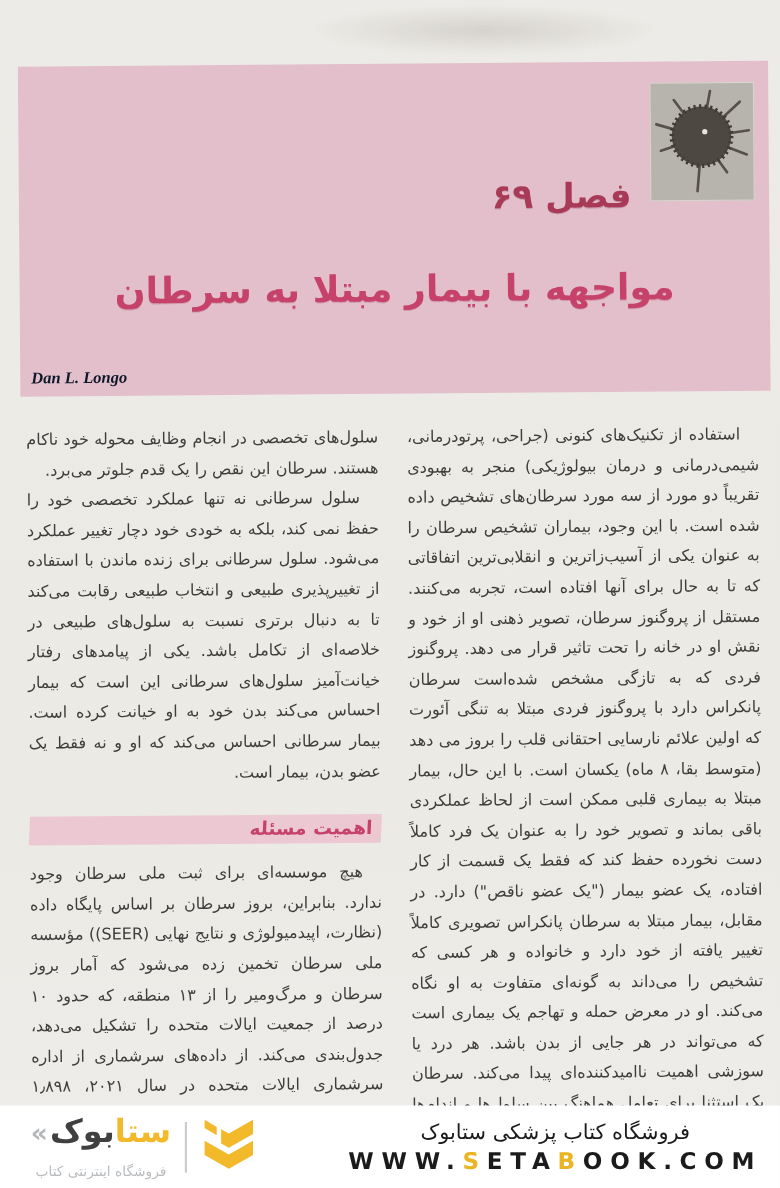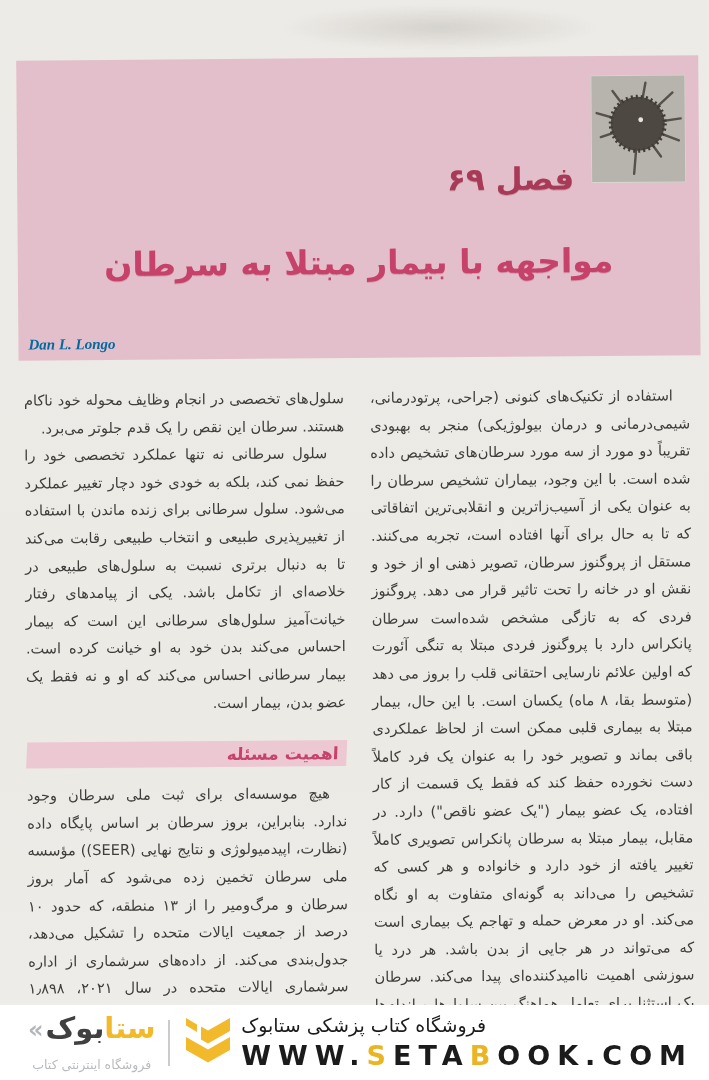--- a/index.html
+++ b/index.html
@@ -17,21 +17,21 @@
   
   .pink-header { position:absolute; left:20px; top:58px; width:682px; height:300px;
     background:#e2bfca; }
   .cell-img { position:absolute; top:19px; right:13px; width:95px; height:108px; display:block; }
   .chapter { position:absolute; top:60px; right:125px; font-size:31px; font-weight:bold;
     color:#a93a57; letter-spacing:1px; text-shadow:0 1px 0 rgba(120,30,60,.25);margin-top:44px; }
   .title { position:absolute; top:185px; left:0; width:100%; text-align:center;
     font-size:33px; font-weight:bold; color:#c6426b; letter-spacing:.5px;
     text-shadow:0 1px 0 rgba(140,30,70,.2); direction:rtl; }
   .author { position:absolute; bottom:7px; left:10px; font-family:"Liberation Serif", serif;
-    font-style:italic; font-weight:bold; font-size:15px; color:#0369a1; }
+    font-style:italic; font-weight:bold; font-size:15px; color:#0f172a; }
 
   
   .columns { position:absolute; top:384px; left:25px; width:666px; height:622px;
     display:flex; gap:26px; direction:rtl; }
   .col { width:320px; flex:0 0 320px; direction:rtl; text-align:justify;
     font-size:14.6px; line-height:27.6px; color:#3f3e3c; }
   .col p { text-align:justify; }
   .col p.indent { text-indent:17px; }
   .section-heading { margin-top:25px; margin-bottom:13px; height:26px; line-height:26px;
     background:#ecc8d3; color:#c6426b; font-weight:bold; font-size:17px;
@@ -42,23 +42,23 @@
     display:flex; align-items:center; justify-content:space-between; padding:0 16px 0 28px; }
   .logo { display:flex; align-items:center; direction:ltr; gap:12px; }
   .wordmark { text-align:center; }
   .brand-line { display:flex; direction:ltr; align-items:baseline; font-weight:bold; font-size:29px; line-height:30px; }
   .brand-line .guill { color:#b4b7ba; font-size:24px; margin-right:2px; }
   .brand-line .gray { color:#404040; }
   .brand-line .yellow { color:#f2ba2b;text-align:center; }
   .tagline { color:#b9bcbf; font-size:12.5px; margin-top:12px; direction:rtl; }
   .divider { width:2px; height:46px; background:#c9cbcd; }
   .chevron { width:52px; height:52px; display:block; }
-  .store-block { text-align:left; }
+  .store-block { text-align:center; }
   .store-name { font-size:19px; color:#1b1b1b; direction:rtl; font-weight:500; }
-  .website { font-size:27px; font-weight:bold; color:#1b1b1b; letter-spacing:7px; margin-top:4px;
+  .website { font-size:21px; font-weight:bold; color:#1b1b1b; letter-spacing:7px; margin-top:4px;
     font-family:"DejaVu Sans", sans-serif; }
   .website .yellow { color:#eab422; }
 </style>
 </head>
 <body>
 
 <div class="page">
   <div class="smudge"></div>
 
   <div class="scan">

